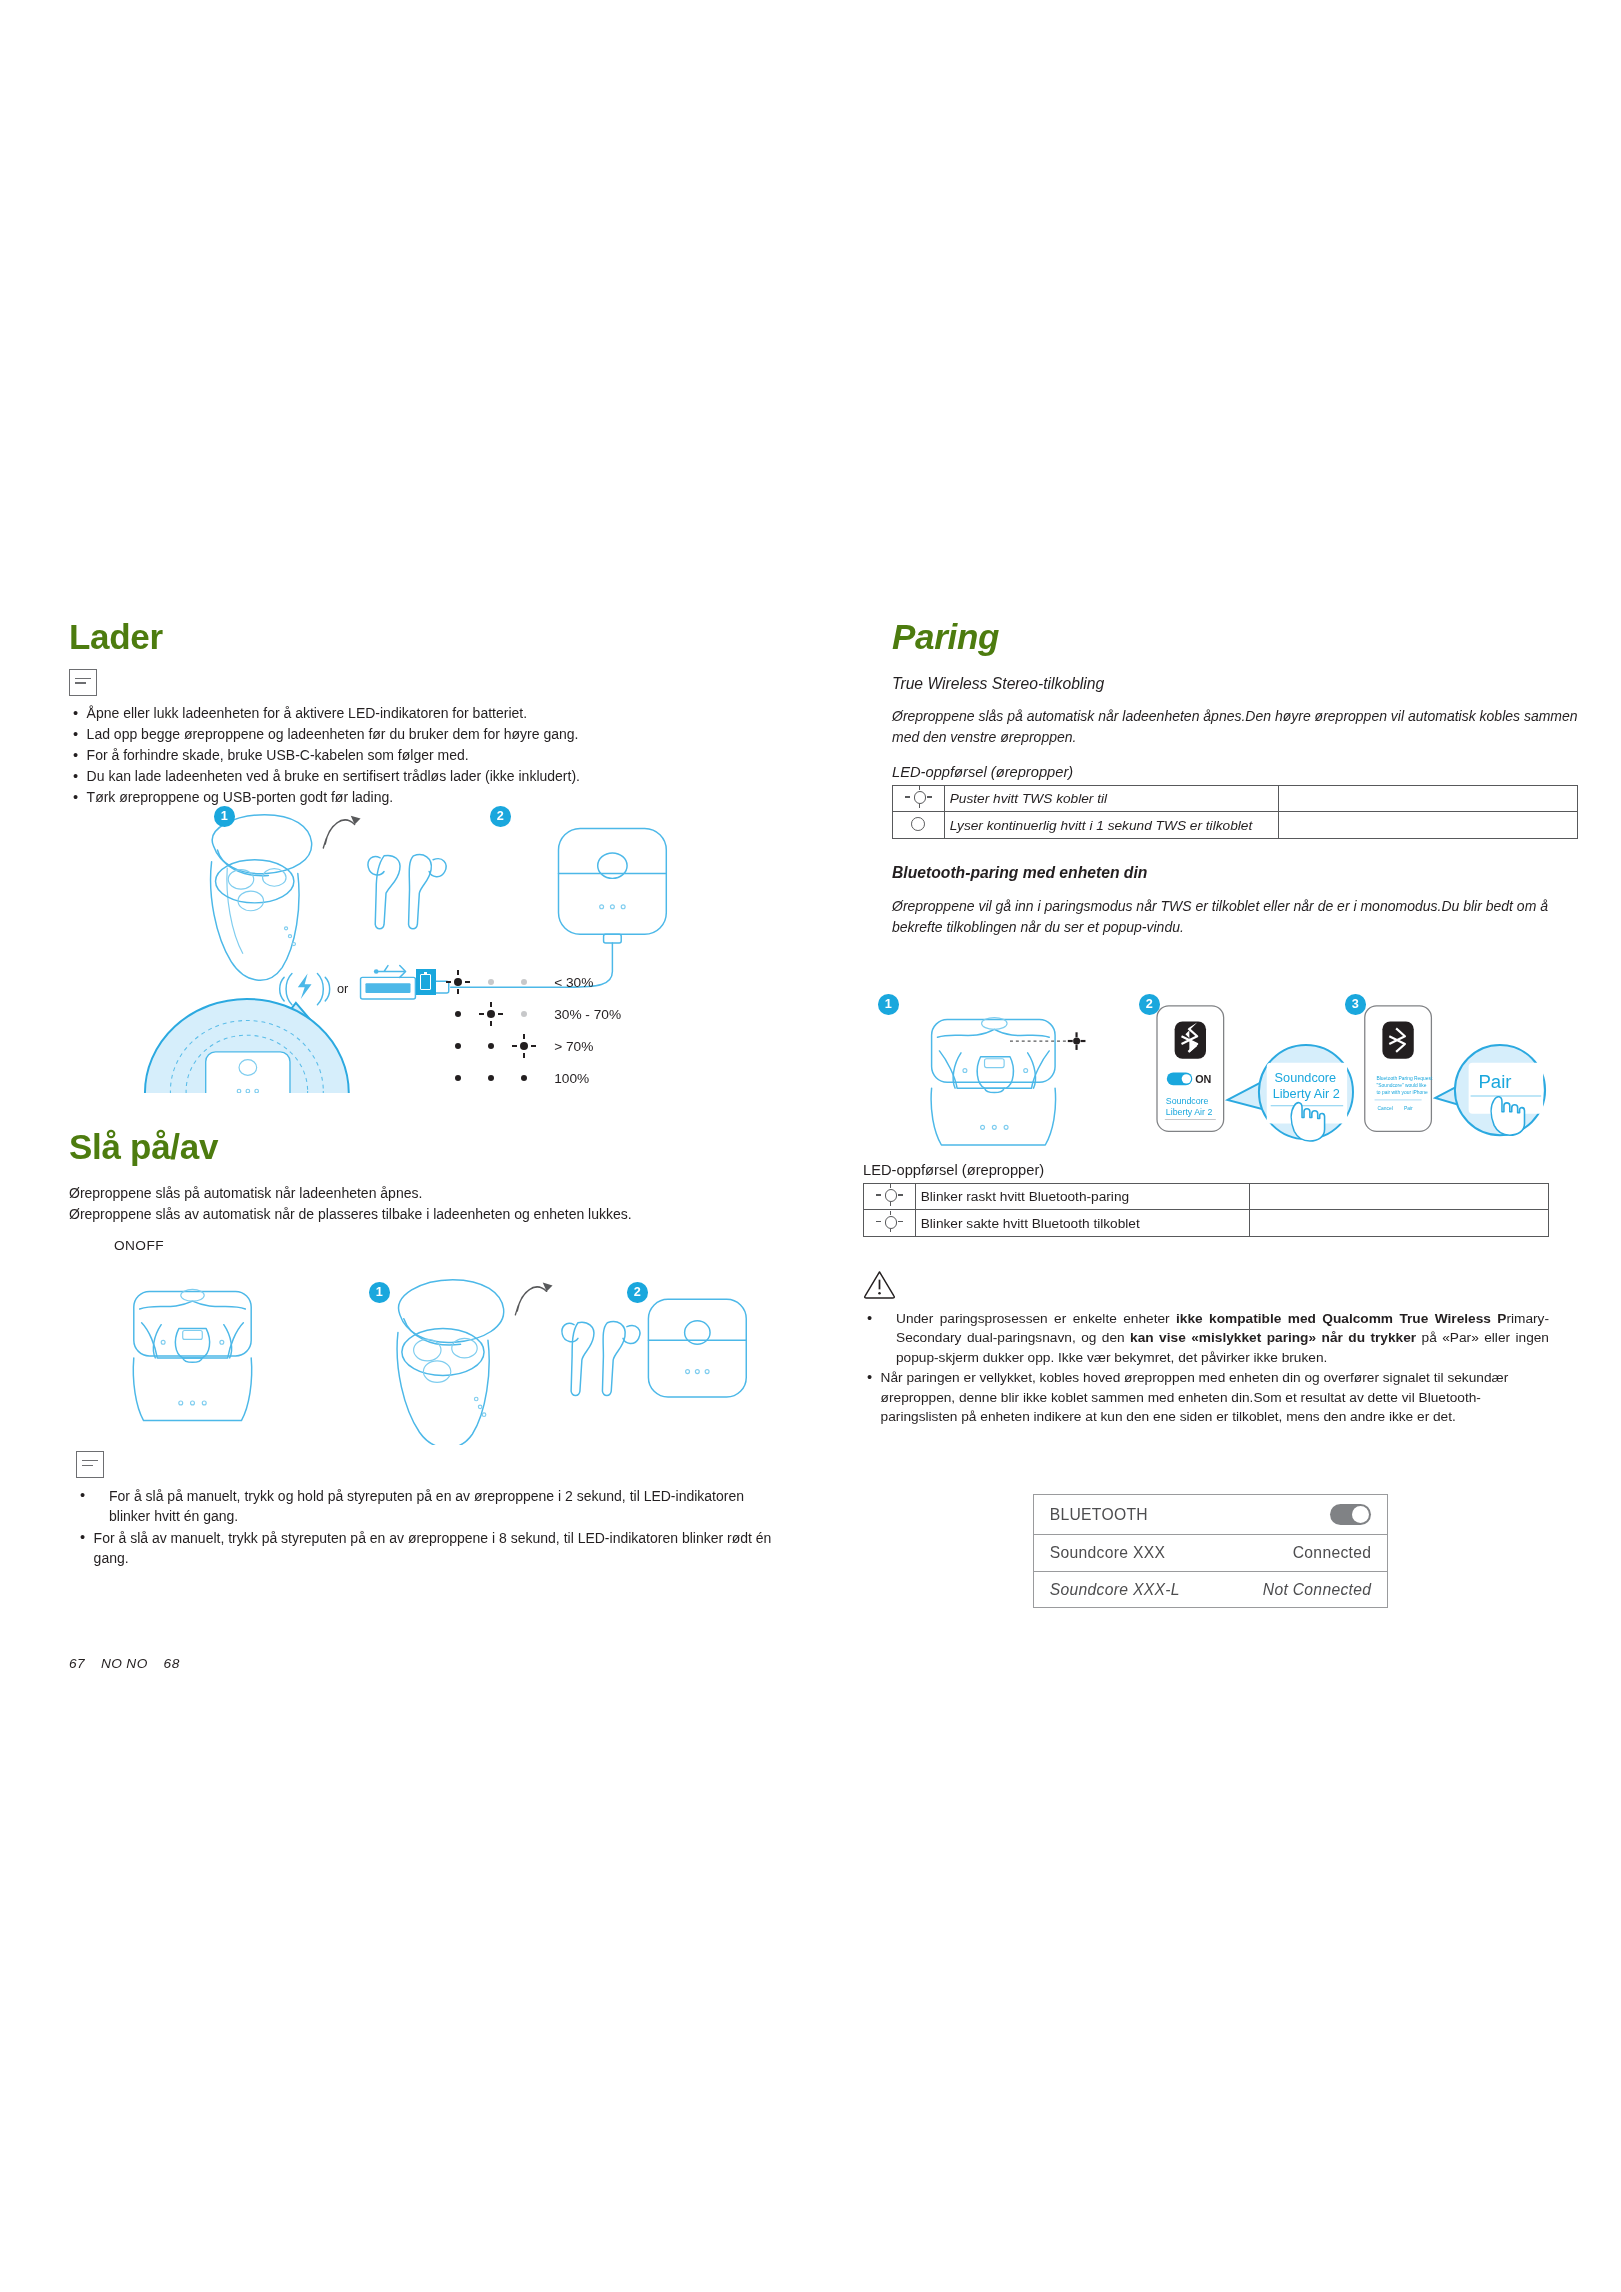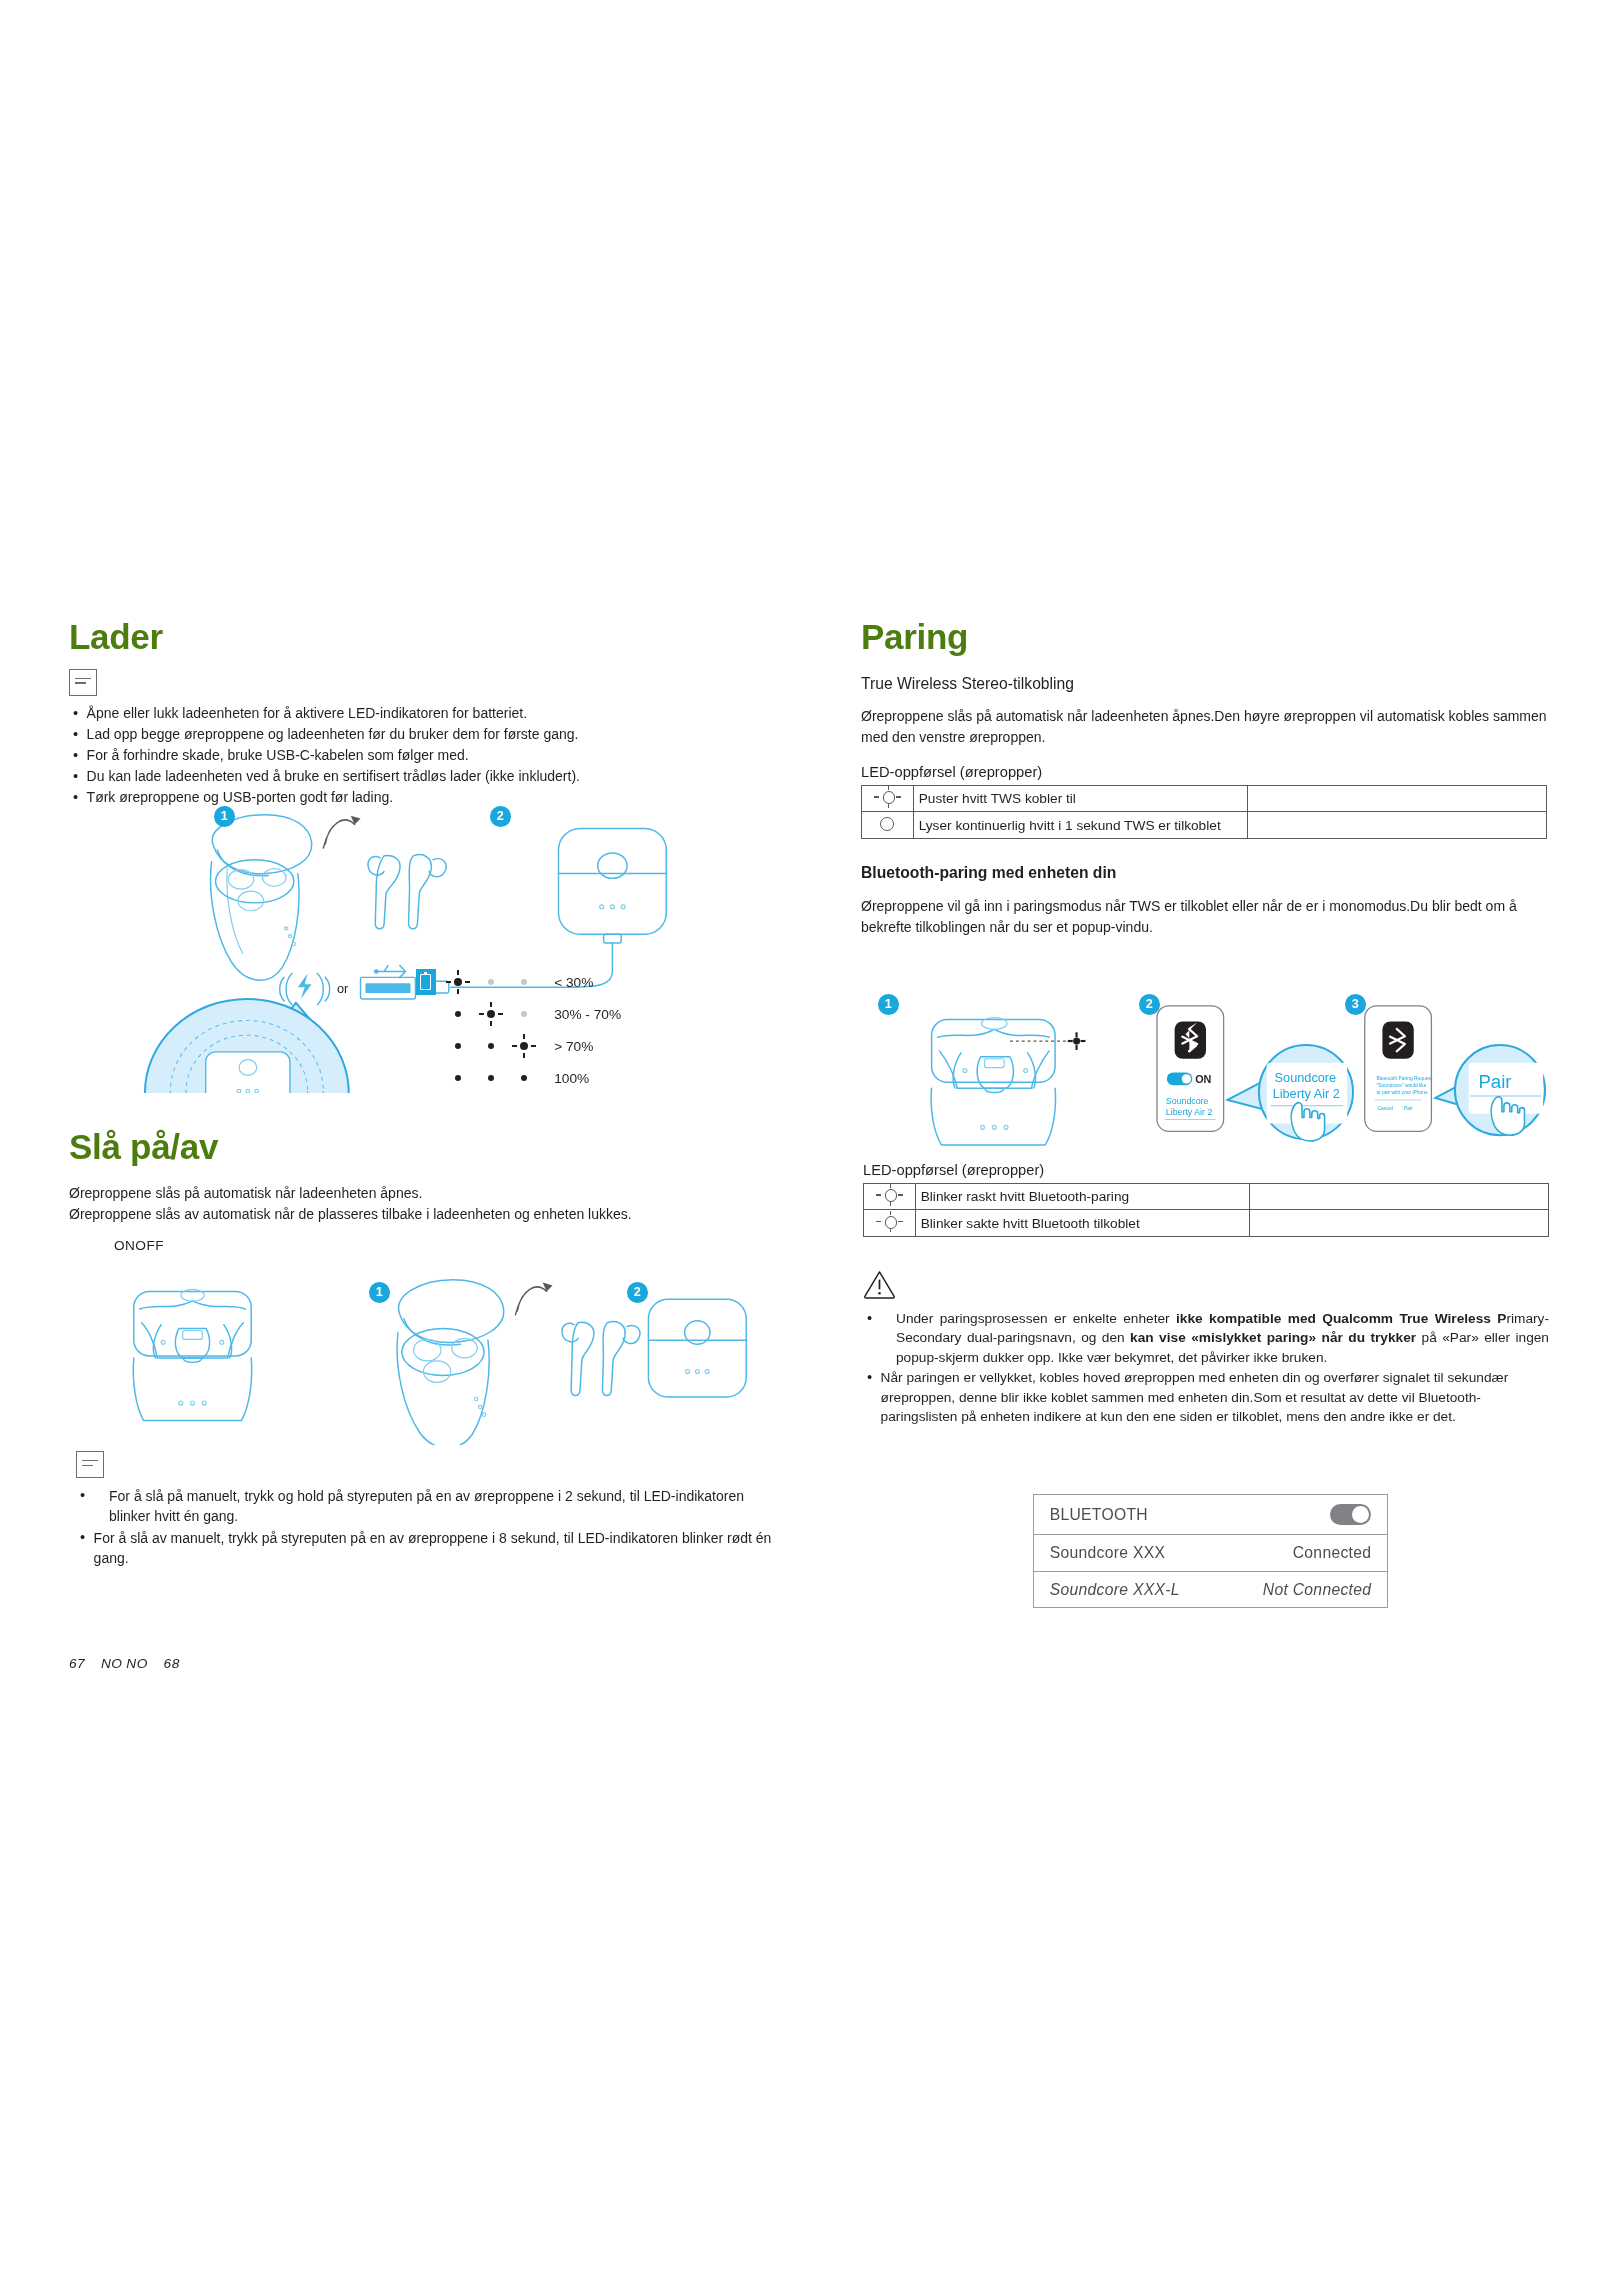--- a/index.html
+++ b/index.html
@@ -20,21 +20,21 @@
     left: 0; top: 0;
     width: 1621px;
     height: 2293px;
   }
   .col {
     position: absolute;
     top: 617px;
     width: 686px;
   }
   .col-left  { left: 69px; }
-  .col-right { left: 861px; }
+  .col-right { left: 892px; font-style: italic; }
 
   h1.section-title {
     font-size: 35px;
     font-weight: bold;
     color: #4d7c0f;
     margin: 0 0 11.8px 0;
     letter-spacing: -0.3px;
   }
   .note-icon {
     width: 25.5px; height: 25.5px;
@@ -239,21 +239,21 @@
 <div class="page">
 
   <div class="col col-left">
 
     <h1 class="section-title">Lader</h1>
 
     <div class="note-icon"></div>
 
     <ul class="bullets">
       <li>Åpne eller lukk ladeenheten for å aktivere LED-indikatoren for batteriet.</li>
-      <li>Lad opp begge øreproppene og ladeenheten før du bruker dem for første gang.</li>
+      <li>Lad opp begge øreproppene og ladeenheten før du bruker dem for høyre gang.</li>
       <li>For å forhindre skade, bruke USB-C-kabelen som følger med.</li>
       <li>Du kan lade ladeenheten ved å bruke en sertifisert trådløs lader (ikke inkludert).</li>
       <li>Tørk øreproppene og USB-porten godt før lading.</li>
     </ul>
   </div>
 
   <div class="illus" style="left:137px; top:799px; width:647px; height:294px;">
     <svg width="647" height="294" viewBox="0 0 660 300">
 
       <g>

